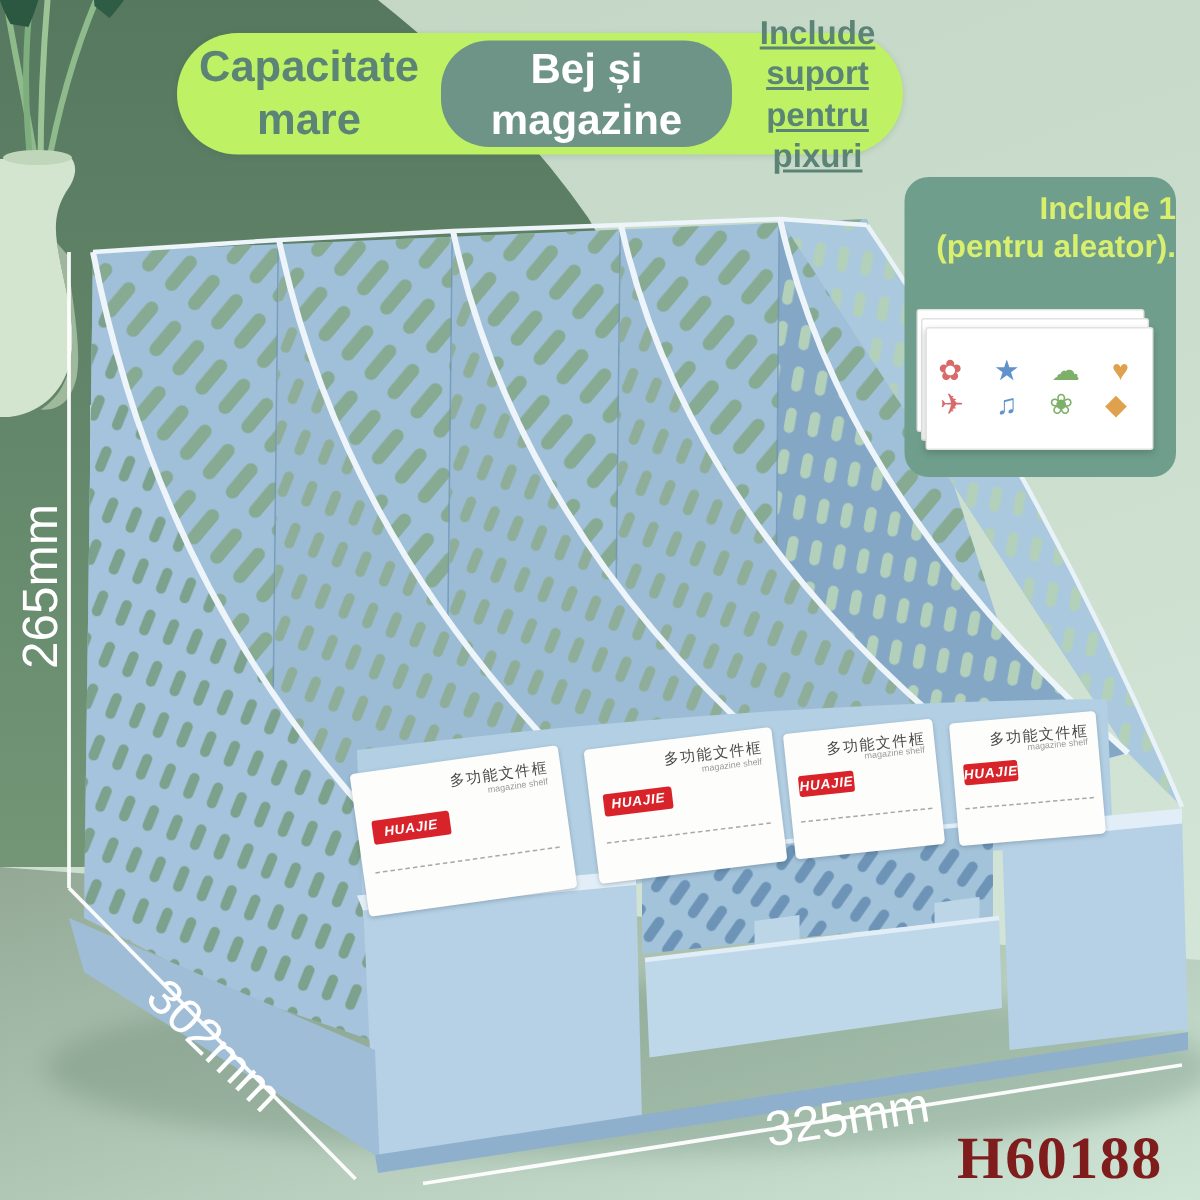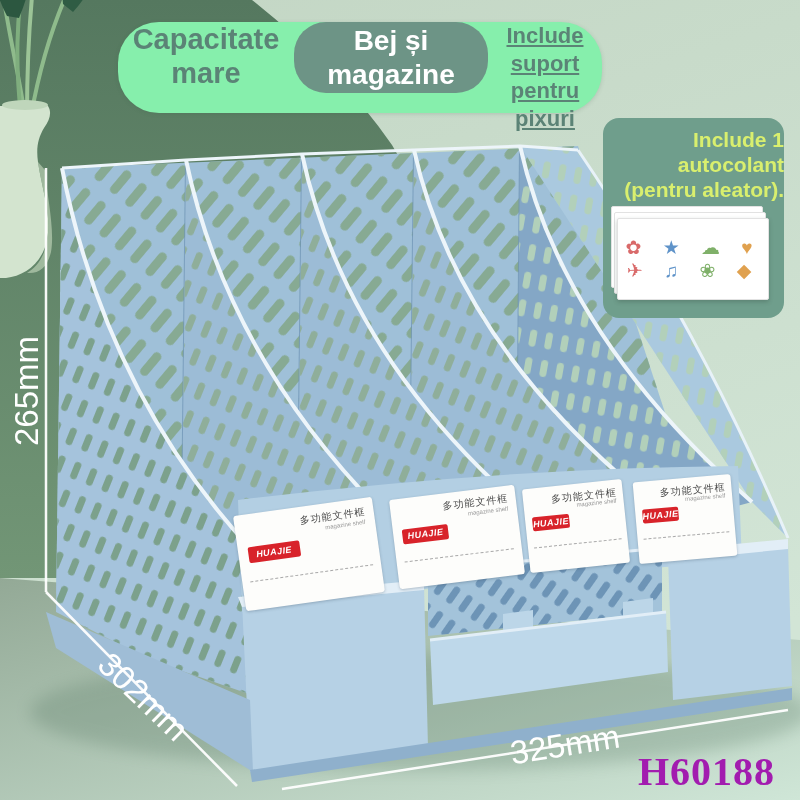--- a/index.html
+++ b/index.html
@@ -1,22 +1,22 @@
 <!DOCTYPE html>
 <html><head>
 <meta charset="utf-8">
 <style>
   html,body{margin:0;padding:0;}
   body{font-family:"Liberation Sans","DejaVu Sans",sans-serif;}
   #stage{position:relative;width:800px;height:800px;overflow:hidden;background:#c7dac8;}
   #scene{position:absolute;left:0;top:0;}
 
   
-  .banner{position:absolute;left:118px;top:22px;width:484px;height:91px;background:#86efac;
-          border-radius:41px;display:flex;align-items:flex-start;box-shadow:0 1px 4px rgba(60,90,70,.18);}
+  .banner{position:absolute;left:118px;top:22px;width:484px;height:81px;background:#bef264;
+          border-radius:41px;display:flex;align-items:center;box-shadow:0 1px 4px rgba(60,90,70,.18);}
   .banner .cap{width:176px;font-size:29px;line-height:1.18;color:#5b8376;text-align:center;font-weight:600;}
   .banner .pill{width:194px;height:71px;border-radius:32px;background:#6d9486;color:#ffffff;
                 display:flex;align-items:center;justify-content:center;text-align:center;
                 font-size:28px;line-height:1.18;font-weight:600;}
   .banner .pen{flex:1;font-size:22px;line-height:1.25;color:#5b8376;text-align:center;font-weight:600;text-decoration:underline;}
 
   
   .sticker-box{position:absolute;left:603px;top:118px;width:181px;height:200px;background:#6f9e8c;
                border-radius:16px;text-align:center;}
   .sticker-box .txt{margin-top:10px;font-size:21px;line-height:1.18;color:#d9ef6e;font-weight:600;text-align:right;}
@@ -28,21 +28,21 @@
   .sticker-row{font-size:19px;letter-spacing:8px;line-height:1;white-space:nowrap;text-align:center;}
 
   
   .dim{position:absolute;color:#ffffff;font-size:33px;text-align:center;font-weight:500;}
   .dim.h{left:-33px;top:372px;width:120px;transform:rotate(-90deg);}
   .dim.d{left:78px;top:678px;width:130px;transform:rotate(44deg);}
   .dim.w{left:495px;top:726px;width:140px;transform:rotate(-9deg);}
 
   
   .code{position:absolute;left:638px;top:748px;font-family:"Liberation Serif","DejaVu Serif",serif;
-        font-size:40px;font-weight:bold;color:#a21caf;letter-spacing:1px;}
+        font-size:40px;font-weight:bold;color:#7f1d1d;letter-spacing:1px;}
 
   
   .label{position:absolute;background:#fdfdfb;border-radius:3px;box-shadow:0 1px 3px rgba(50,70,90,.3);}
   .label .chip{position:absolute;left:7%;top:34%;width:37%;height:17%;min-height:13px;background:#d8232a;
                border-radius:2px;color:#fff;font-style:italic;font-weight:bold;font-size:9px;
                display:flex;align-items:center;justify-content:center;letter-spacing:.5px;}
   .label .ltitle{position:absolute;right:6%;top:7%;font-size:10px;color:#4a4a4a;letter-spacing:1px;}
   .label .lsub{position:absolute;right:7%;top:22%;font-size:6px;color:#9a9a9a;}
   .label .ldash{position:absolute;left:6%;right:6%;top:70%;border-top:1.6px dashed #a8a8a8;}
   .l1{left:239px;top:506px;width:140px;height:96px;transform:rotate(-8deg);}
@@ -187,21 +187,20 @@
 
   <div class="banner">
     <div class="cap">Capacitate mare</div>
     <div class="pill">Bej și magazine</div>
     <div class="pen">Include suport pentru pixuri</div>
   </div>
 
   <div class="sticker-box">
     <div class="txt">
       <div>Include 1</div>
-      <div>autocolant</div>
       <div>(pentru aleator).</div>
     </div>
     <div class="sheet b1"></div>
     <div class="sheet b2"></div>
     <div class="sheet front">
       <div class="sticker-row"><span style="color: rgb(217, 106, 106);">✿</span> <span style="color: rgb(95, 147, 201);">★</span> <span style="color: rgb(127, 176, 105);">☁</span> <span style="color: rgb(224, 161, 79);">♥</span></div>
       <div class="sticker-row"><span style="color: rgb(217, 106, 106);">✈</span> <span style="color: rgb(95, 147, 201);">♫</span> <span style="color: rgb(127, 176, 105);">❀</span> <span style="color: rgb(224, 161, 79);">◆</span></div>
     </div>
   </div>
 

